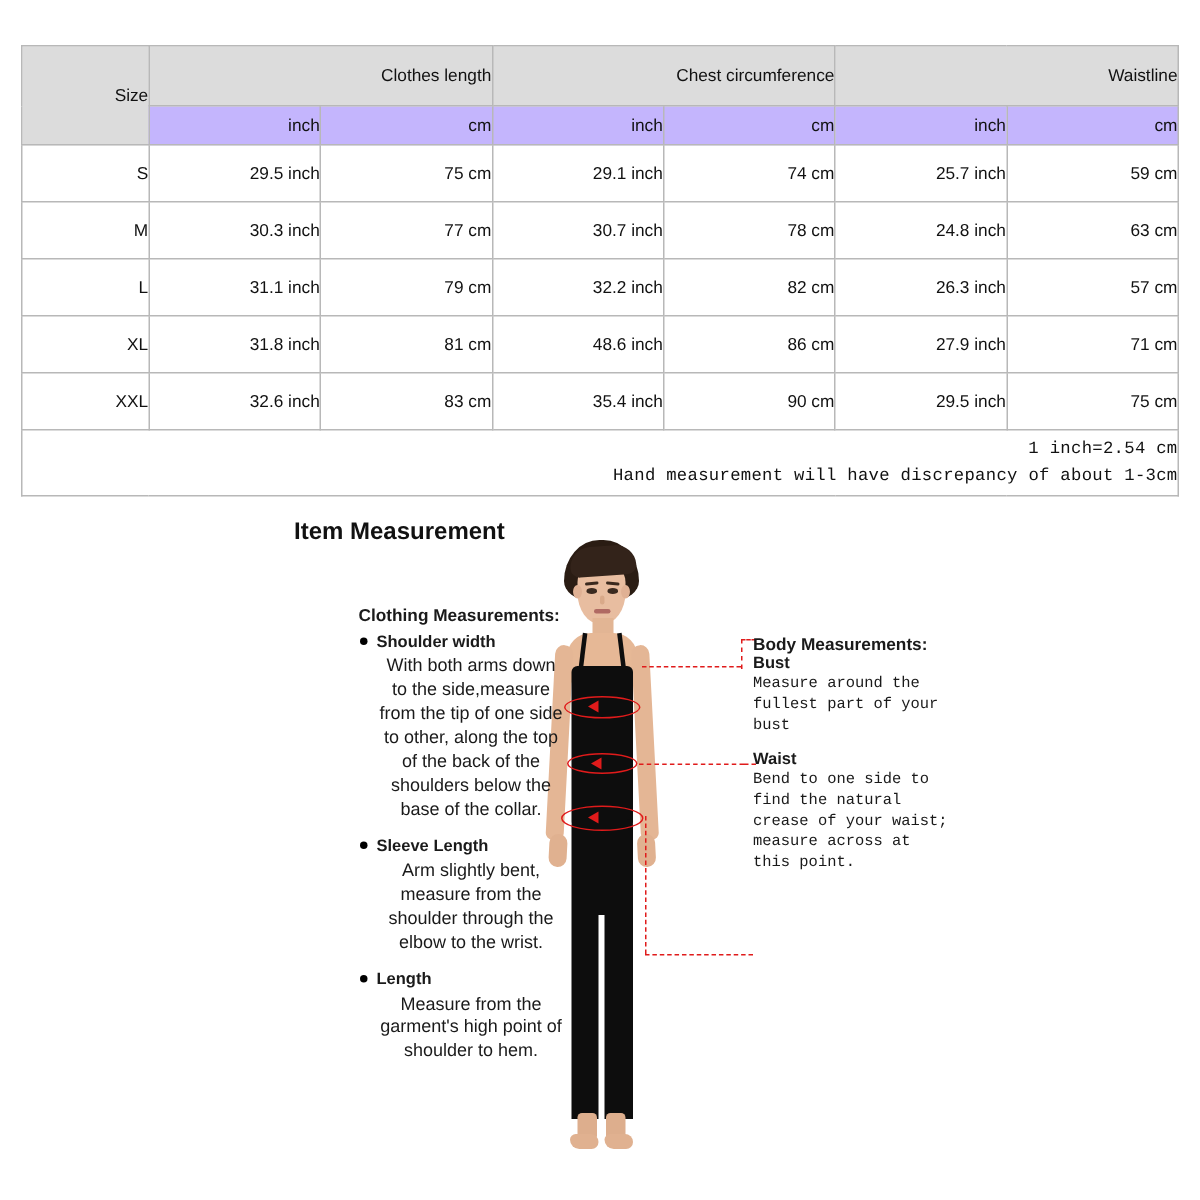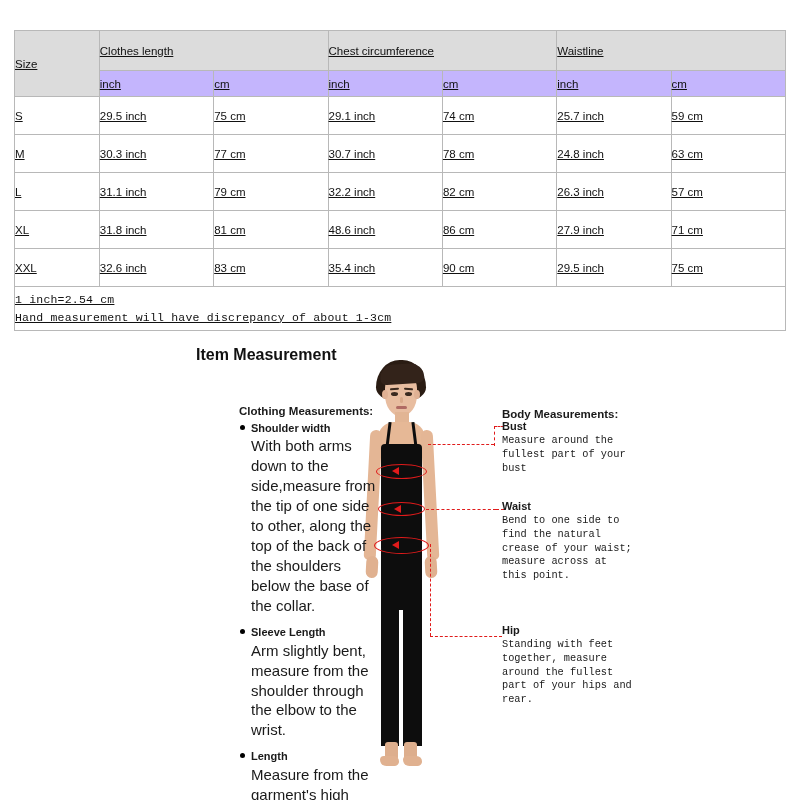--- a/index.html
+++ b/index.html
@@ -27,27 +27,26 @@
     top: 30px;
     width: 772px;
   }
   table.size-table {
     width: 100%;
     border-collapse: collapse;
     table-layout: fixed;
   }
   table.size-table td, table.size-table th {
     border: 1px solid #b8b8b8;
-    text-align: left;
+    text-align: right;
     vertical-align: middle;
     font-weight: normal;
     font-size: 11.5px;
     color: #111;
     padding: 0;
-    text-decoration: underline;
   }
   .hdr-row td { height: 40px; background: #dcdcdc; font-size: 12.5px; font-weight: bold; }
   .sub-row td { height: 26px; background: #c4b5fd; font-size: 11px; }
   .data-row td { height: 38px; background: #ffffff; }
   .col-size { width: 11%; }
   .col-cell { width: 14.83%; }
   .note-row td {
     height: 44px;
     background: #ffffff;
     font-family: "Liberation Mono", monospace;
@@ -193,26 +192,26 @@
   .bullet-item { position: relative; padding-left: 12px; margin-bottom: 9px; }
   .bullet-item::before {
     content: "";
     position: absolute;
     left: 1px; top: 4px;
     width: 5px; height: 5px;
     border-radius: 50%;
     background: #000;
   }
   .bullet-title { font-weight: bold; font-size: 11px; display: block; margin-bottom: 1px; }
-  .bullet-body { display: block; font-size: 15px; line-height: 1.33; }
+  .bullet-body { display: block; font-size: 12px; line-height: 1.33; text-align: center; }
 
   .left-col { left: 239px; top: 72px; width: 138px; }
 
   .r-group { position: absolute; width: 132px; }
-  .rg-bust  { left: 502px; top: 76px; }
+  .rg-bust  { left: 502px; top: 92px; }
   .rg-waist { left: 502px; top: 168px; }
   .rg-hip   { left: 502px; top: 292px; }
   .rg-title { font-weight: bold; font-size: 11px; display: block; margin-bottom: 2px; }
   .rg-body { font-size: 10.3px; line-height: 1.34; display: block; font-family: Liberation Mono, monospace; }
   .rg-head { font-weight: bold; font-size: 11.5px; display: block; }
 </style>
 </head>
 <body>
 
 <div id="page">
@@ -373,19 +372,15 @@
       <span class="rg-head">Body Measurements:</span>
       <span class="rg-title">Bust</span>
       <span class="rg-body">Measure around the fullest part of your bust</span>
     </div>
 
     <div class="r-group rg-waist">
       <span class="rg-title">Waist</span>
       <span class="rg-body">Bend to one side to find the natural crease of your waist; measure across at this point.</span>
     </div>
 
-    <div class="r-group rg-hip">
-      <span class="rg-title">Hip</span>
-      <span class="rg-body">Standing with feet together, measure around the fullest part of your hips and rear.</span>
-    </div>
 
   </div>
 </div>
 
 </body></html>

